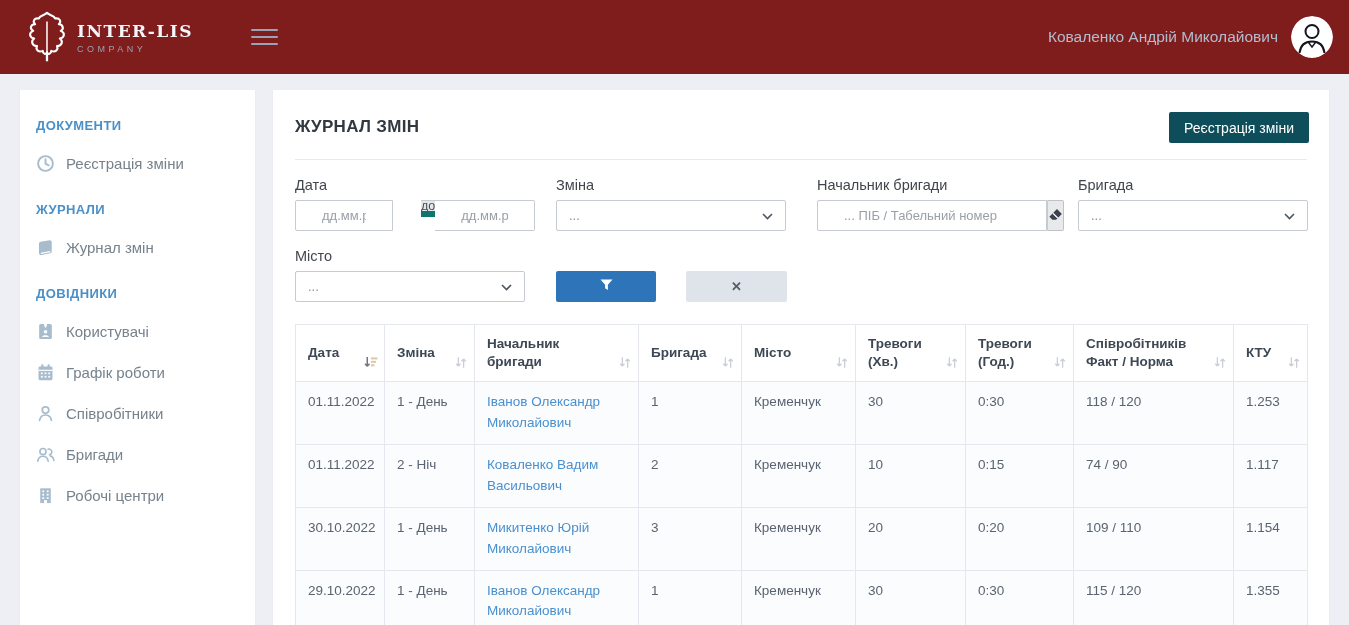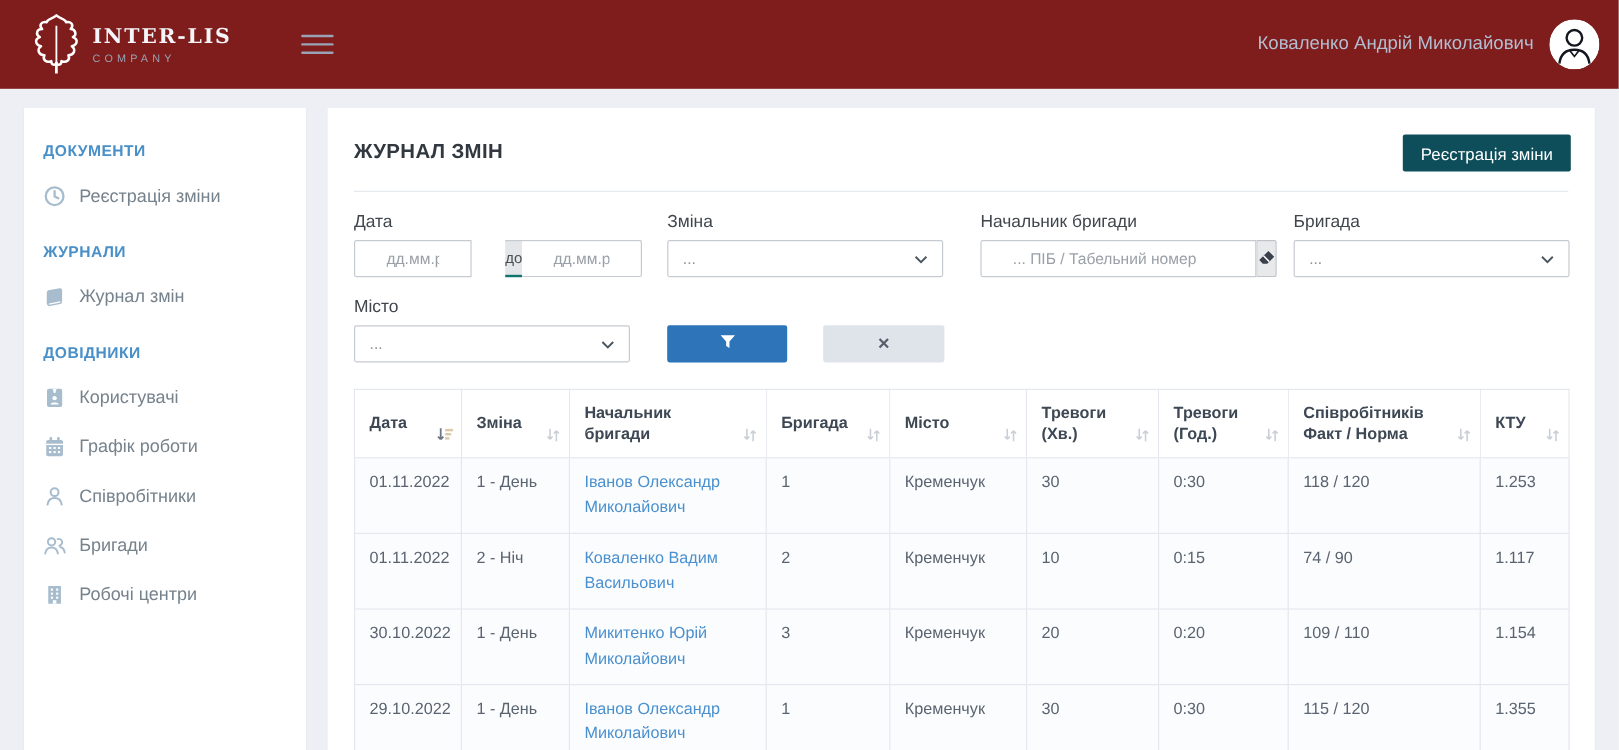--- a/index.html
+++ b/index.html
@@ -74,22 +74,22 @@
   .field-label { font-size:14.5px; color:#41464d; margin-bottom:7px; }
   .input, .select-box {
     height:31px; border:1px solid #c6cad1; background:#fff; font-size:13px;
     color:#444; border-radius:2px; font-family:"Liberation Sans", sans-serif;
   }
   .input::placeholder { color:#9aa0a8; opacity:1; }
   .date-group { display:flex; width:230px; }
   .date-input { width:98px; padding:0 26px; border-radius:2px 0 0 2px; }
   .date-input:last-child { width:100px; border-radius:0 2px 2px 0; border-left:none; }
   .date-sep {
-    width:32px; height:31px; background:#e4e6e9; border-top:1px solid #c6cad1;
-    border-bottom:2px solid #0f766e; border-left:none; border-right:none;
+    width:32px; height:17px; background:#e4e6e9; border-top:1px solid #c6cad1;
+    border-bottom:6px solid #0f766e; border-left:none; border-right:none;
     font-size:12.5px; color:#4a5056; display:flex; align-items:center; justify-content:center;margin-left:28px;
   }
   .select-box {
     width:230px; display:flex; align-items:center; justify-content:space-between;
     padding:0 12px; cursor:pointer;
   }
   .select-value { color:#8b9199; font-size:13px; }
   .input-group { display:flex; width:230px; }
   .chief-input { flex:1; padding:0 26px; border-radius:2px 0 0 2px; }
   .eraser-btn {

